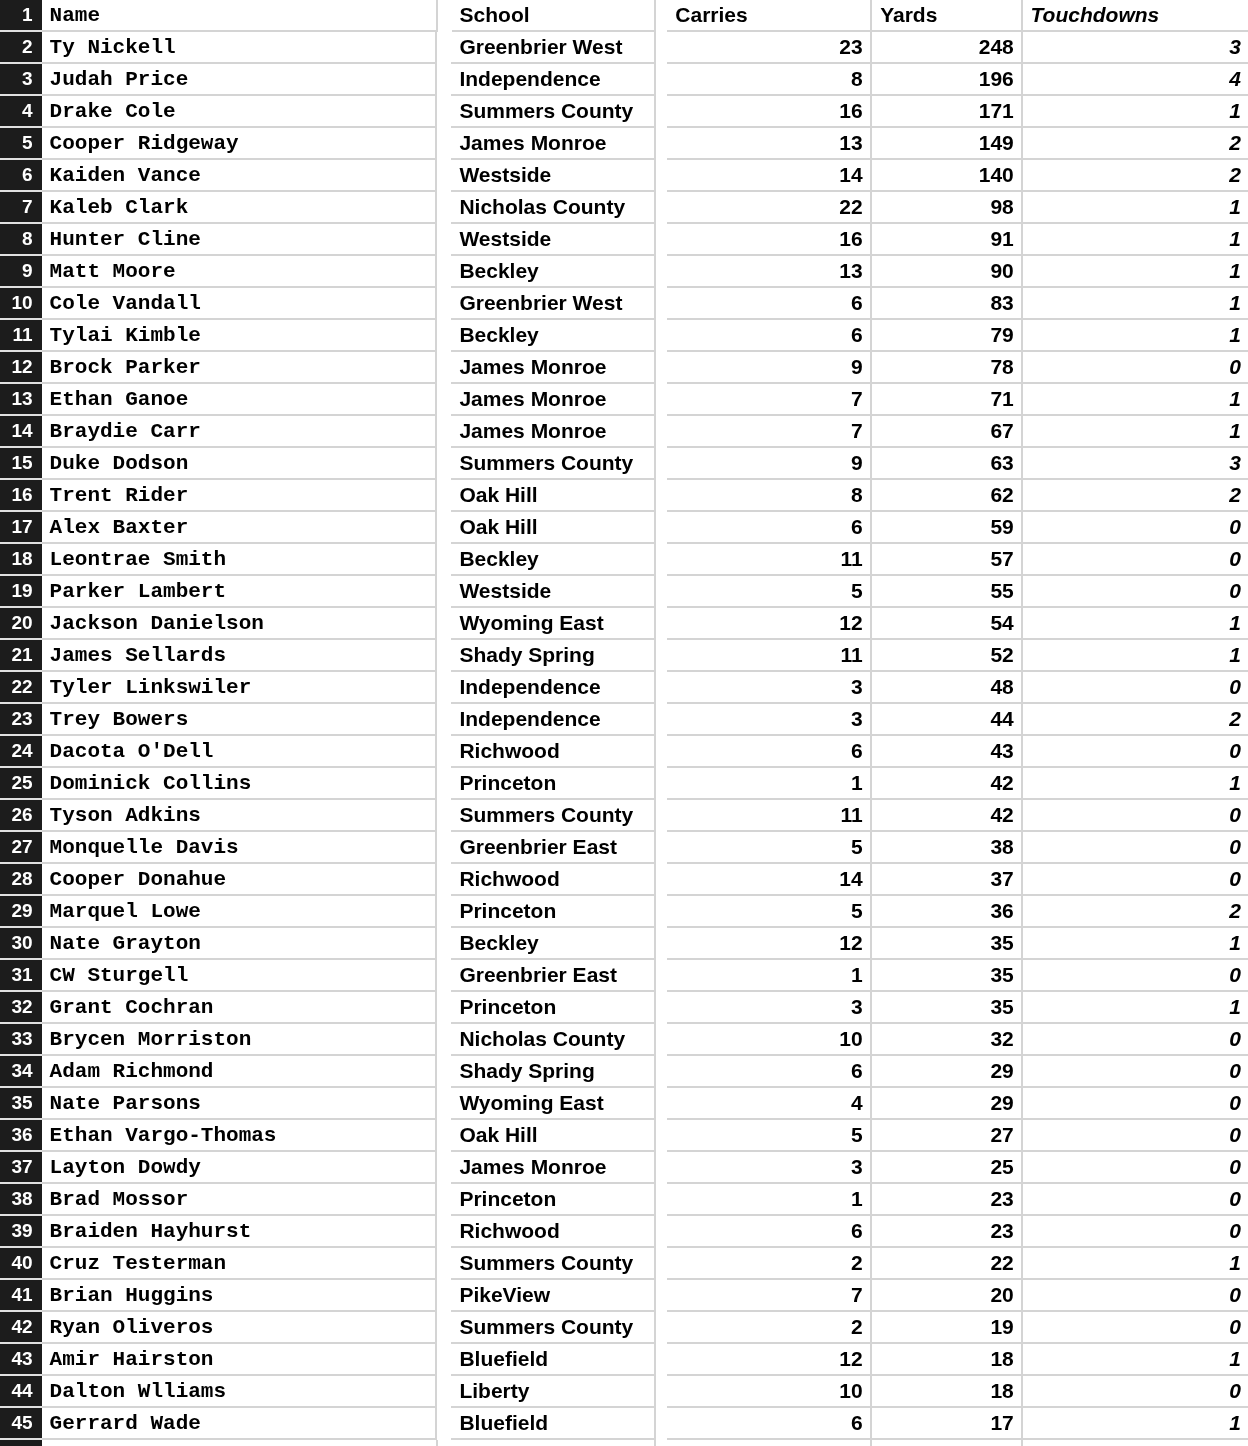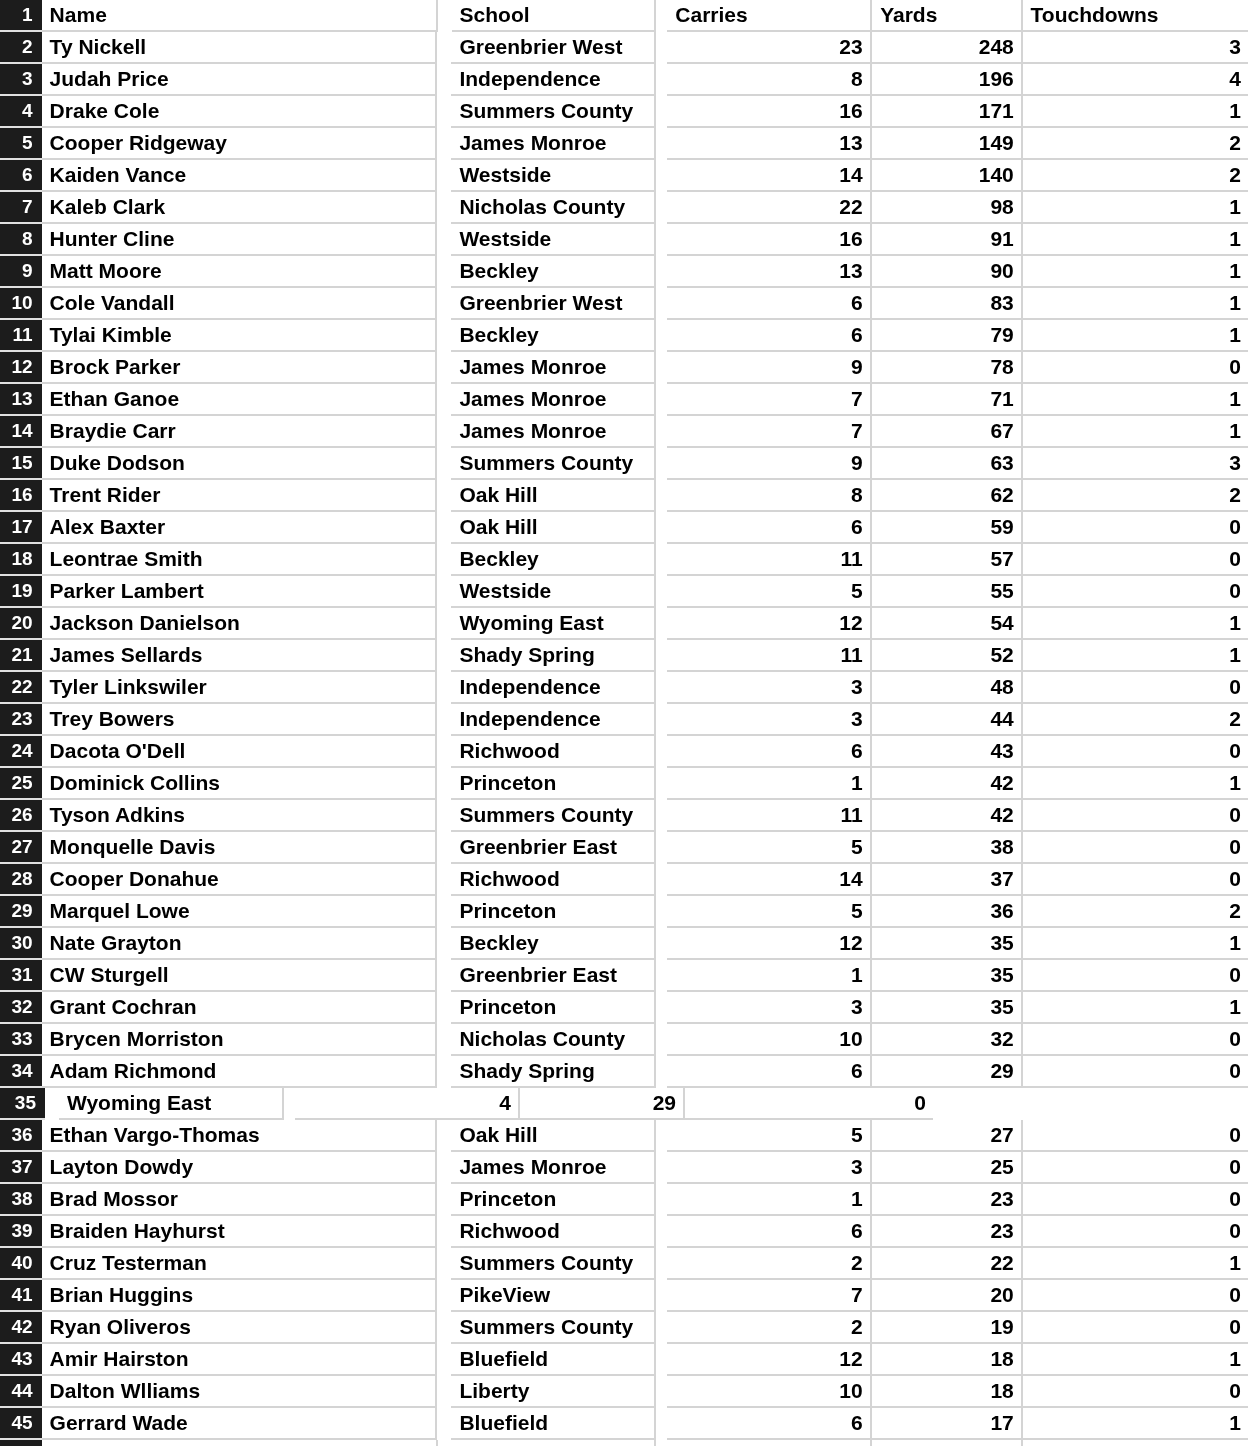--- a/index.html
+++ b/index.html
@@ -24,25 +24,25 @@
   .partial .cell { border-bottom:none; }
   .rownum {
     width:45px;
     background:var(--rowhdr-bg,#1c1c1c);
     color:var(--rowhdr-text,#fff);
     justify-content:flex-end; padding-right:9px;
     font-size:19px; font-weight:700;
     border-bottom:2px solid var(--grid-sep,#e0e0e0);
   }
   .partial .rownum { border-bottom:none; }
-  .c-name   { width:436px; border-right:2px solid var(--grid,#d4d4d4); }
+  .c-name   { width:436px; border-right:2px solid var(--grid,#d4d4d4);font-family:Liberation Mono, monospace; }
   .c-school { width:225px; border-right:2px solid var(--grid,#d4d4d4);margin-left:14px; }
   .c-carries{ width:225px; border-right:2px solid var(--grid,#d4d4d4);margin-left:11px; }
   .c-yards  { width:165px; border-right:2px solid var(--grid,#d4d4d4);padding-left:8px; }
-  .c-td     { width:248px; }
+  .c-td     { width:248px;font-style:italic; }
   .align-left  { justify-content:flex-start; padding-left:8px; }
   .align-right { justify-content:flex-end;  padding-right:7px; }
 </style>
 </head>
 <body>
 
 <div class="sheet">
 
   <div class="row">
     <div class="cell rownum">1</div>
@@ -313,20 +313,21 @@
       <div class="row">
     <div class="cell rownum">34</div>
     <div class="cell c-name align-left">Adam Richmond</div>
     <div class="cell c-school align-left">Shady Spring</div>
     <div class="cell c-carries align-right">6</div>
     <div class="cell c-yards align-right">29</div>
     <div class="cell c-td align-right">0</div>
   </div>
       <div class="row">
     <div class="cell rownum">35</div>
+    <div class="cell c-name align-left">Nate Parsons</div>
     <div class="cell c-school align-left">Wyoming East</div>
     <div class="cell c-carries align-right">4</div>
     <div class="cell c-yards align-right">29</div>
     <div class="cell c-td align-right">0</div>
   </div>
       <div class="row">
     <div class="cell rownum">36</div>
     <div class="cell c-name align-left">Ethan Vargo-Thomas</div>
     <div class="cell c-school align-left">Oak Hill</div>
     <div class="cell c-carries align-right">5</div>

